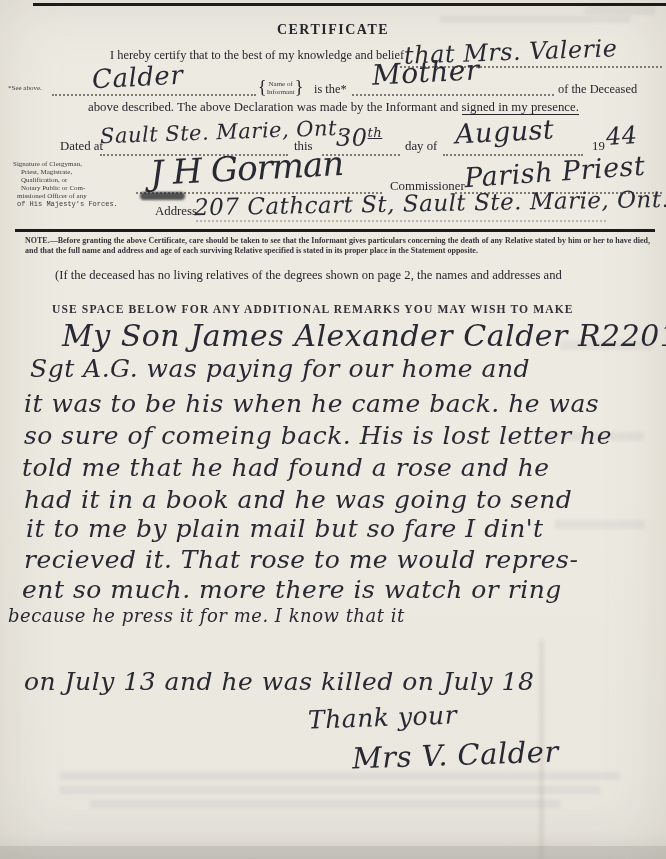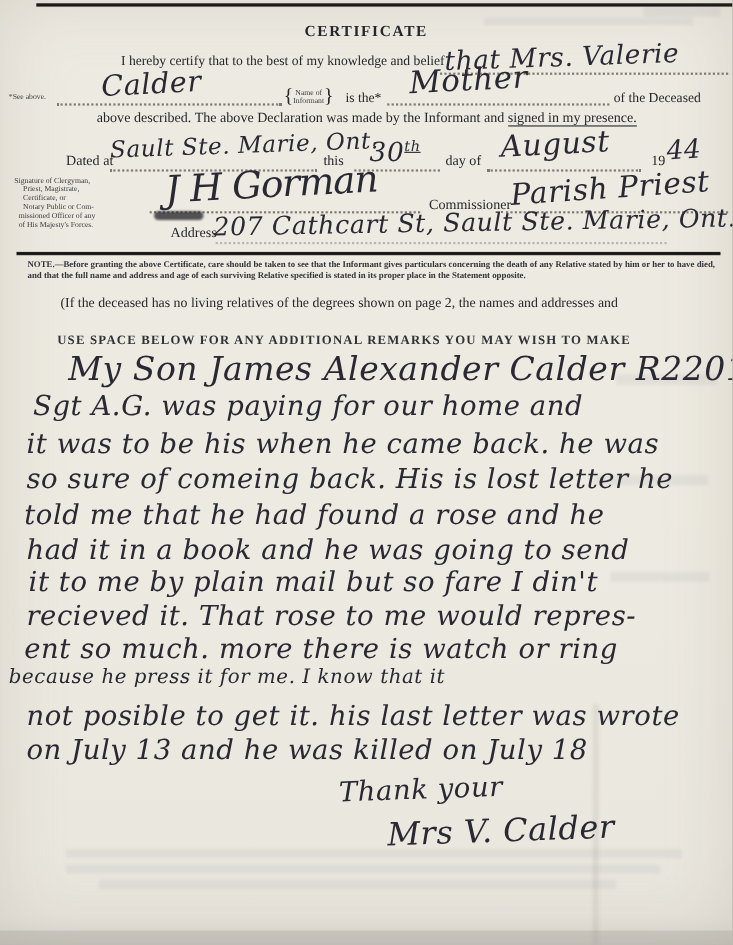--- a/index.html
+++ b/index.html
@@ -70,24 +70,24 @@
   <div class="abs hw" style="left:336px; top:124px; font-size:24px;"><span>30</span><sup class="th">th</sup></div>
   <div class="abs print" style="left:405px; top:139px; font-size:12.8px;">day of</div>
   <div class="dots" style="left:443px; top:154px; width:140px;"></div>
   <div class="abs hw" style="left:455px; top:116px; font-size:27px; transform:rotate(-3deg);">August</div>
   <div class="abs print" style="left:592px; top:139px; font-size:12.8px;">19</div>
   <div class="abs hw" style="left:606px; top:122px; font-size:24px; transform:rotate(-4deg);">44</div>
 
   <div class="abs tiny" style="left:7px; top:160px; width:130px; white-space:normal; text-align:left;">
     <span style="display:block; padding-left:6px;">Signature of Clergyman,</span>
     <span style="display:block; padding-left:14px;">Priest, Magistrate,</span>
-    <span style="display:block; padding-left:14px;">Certificate, or</span>
+    <span style="display:block; padding-left:14px;">Qualification, or</span>
     <span style="display:block; padding-left:14px;">Notary Public or Com-</span>
     <span style="display:block; padding-left:10px;">missioned Officer of any</span>
-    <span style="display:block; padding-left:10px;">of His Majesty's Forces.</span>
+    <span style="display:block; padding-left:10px;font-family:Liberation Mono, monospace;">of His Majesty's Forces.</span>
   </div>
 
   <div class="dots" style="left:136px; top:192px; width:246px;"></div>
   <div class="abs hw" style="left:150px; top:148px; font-size:34px; transform:rotate(-3deg); letter-spacing:-1px;">J H Gorman</div>
   <div class="ghost" style="left:140px; top:192px; width:45px; height:8px; background:rgba(30,30,35,.75); filter:blur(1px); border-radius:4px;"></div>
   <div class="abs print" style="left:390px; top:179px; font-size:12.8px;">Commissioner</div>
   <div class="dots" style="left:455px; top:192px; width:207px;"></div>
   <div class="abs hw" style="left:464px; top:156px; font-size:27px; transform:rotate(-4deg);">Parish Priest</div>
 
   <div class="abs print" style="left:155px; top:204px; font-size:12.8px;">Address</div>
@@ -105,19 +105,18 @@
   <div class="abs hw" style="left:62px; top:318px; font-size:30px;">My Son James Alexander Calder R220155</div>
   <div class="abs hw" style="left:30px; top:354px; font-size:25px;">Sgt A.G. was paying for our home and</div>
   <div class="abs hw" style="left:24px; top:389px; font-size:25px;">it was to be his when he came back. he was</div>
   <div class="abs hw" style="left:24px; top:421px; font-size:25px;">so sure of comeing back. His is lost letter he</div>
   <div class="abs hw" style="left:22px; top:453px; font-size:25px;">told me that he had found a rose and he</div>
   <div class="abs hw" style="left:24px; top:485px; font-size:25px;">had it in a book and he was going to send</div>
   <div class="abs hw" style="left:26px; top:514px; font-size:25px;">it to me by plain mail but so fare I din't</div>
   <div class="abs hw" style="left:24px; top:545px; font-size:25px;">recieved it. That rose to me would repres-</div>
   <div class="abs hw" style="left:22px; top:575px; font-size:25px;">ent so much. more there is watch or ring</div>
   <div class="abs hw" style="left:8px; top:605px; font-size:18px;">because he press it for me. I know that it</div>
-  <div class="abs hw" style="left:24px; top:636px; font-size:25px;">not posible to get it. his last letter was wrote</div>
   <div class="abs hw" style="left:24px; top:667px; font-size:25px;">on July 13 and he was killed on July 18</div>
 
   <div class="abs hw" style="left:308px; top:703px; font-size:25px; transform:rotate(-2deg);">Thank your</div>
   <div class="abs hw" style="left:352px; top:738px; font-size:29px; transform:rotate(-2deg);">Mrs V. Calder</div>
 
 </div>
 
 </body></html>

